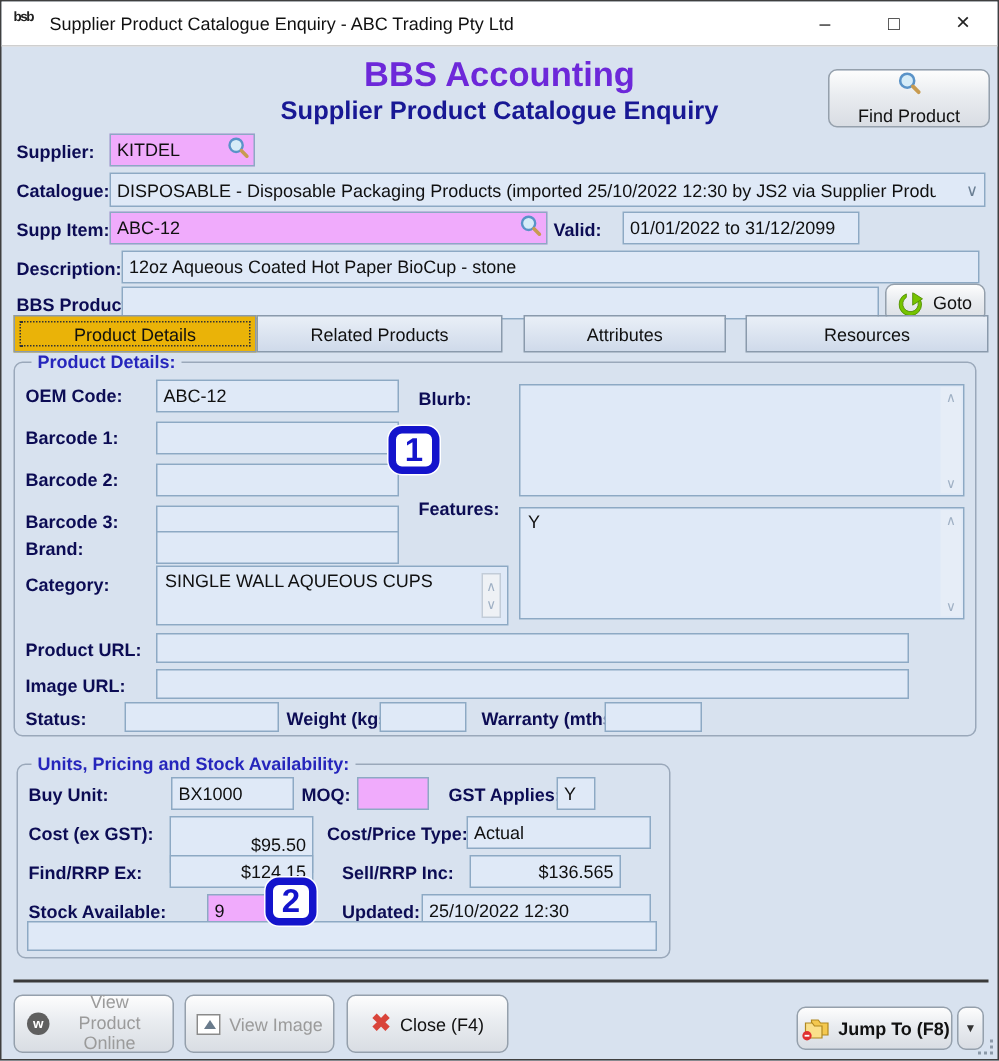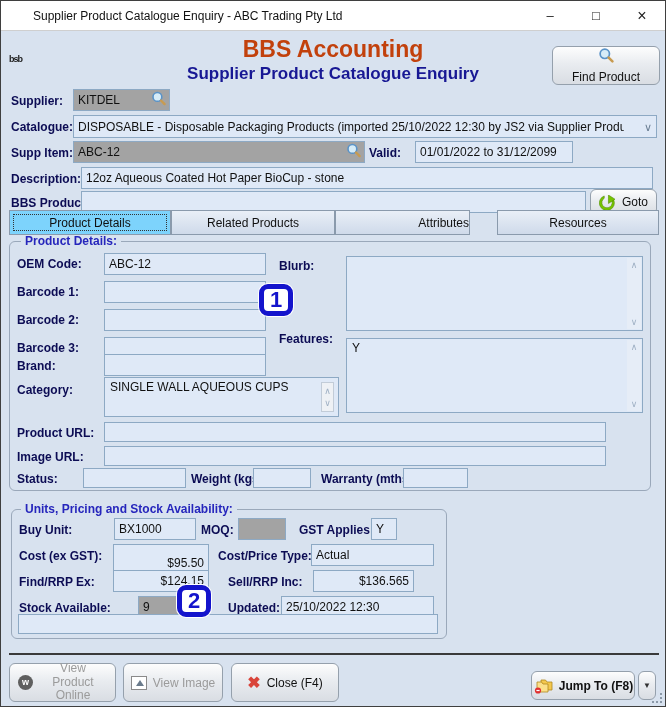--- a/index.html
+++ b/index.html
@@ -1,42 +1,42 @@
 <!DOCTYPE html>
 <html><head>
 <meta charset="utf-8">
 <style>
   html,body{margin:0;padding:0;background:#777;}
   *{box-sizing:border-box;font-family:"Liberation Sans",sans-serif;}
   .win{position:relative;width:666px;height:707px;background:#d8e2ef;border:1px solid #3f3f3f;overflow:hidden;}
   
   .titlebar{position:absolute;left:0;top:0;width:100%;height:30px;background:#ffffff;border-bottom:1px solid #cfcfcf;}
-  .app-icon{position:absolute;left:8px;top:6px;width:18px;height:18px;font-weight:bold;font-size:9px;line-height:9px;color:#222;letter-spacing:-1px;margin-top:48px;}
+  .app-icon{position:absolute;left:8px;top:6px;width:18px;height:18px;font-weight:bold;font-size:9px;line-height:9px;color:#222;letter-spacing:-1px;}
   .title-text{position:absolute;left:32px;top:8px;font-size:12px;color:#111;white-space:nowrap;}
   .winctl{position:absolute;top:0;width:46px;height:30px;text-align:center;line-height:30px;font-size:13px;color:#222;cursor:default;}
   .winctl.min{right:92px;} .winctl.max{right:46px;} .winctl.close{right:0;font-size:16px;}
   
-  .h1{position:absolute;left:0;top:35px;width:100%;text-align:center;font-size:23px;font-weight:bold;color:#c2410c;}
+  .h1{position:absolute;left:0;top:35px;width:100%;text-align:center;font-size:23px;font-weight:bold;color:#6d28d9;}
   .h2{position:absolute;left:0;top:63px;width:100%;text-align:center;font-size:17px;font-weight:bold;color:#181894;}
   .btn{background:linear-gradient(#fdfdfd,#e9ecf0 45%,#d9dde3);border:1px solid #95a0ac;border-radius:6px;display:flex;align-items:center;justify-content:center;gap:6px;font-size:12px;color:#111;}
   .btn.disabled{color:#9b9b9b;}
   #find-btn{position:absolute;left:551px;top:45px;width:108px;height:39px;font-size:12px;flex-direction:column;}
   
   .lbl{position:absolute;font-size:12px;font-weight:bold;color:#0c0c54;white-space:nowrap;}
   .fld{position:absolute;background:#dfe9f7;border:1px solid #8da9c4;font-size:12px;color:#101010;padding:0 4px;white-space:nowrap;overflow:hidden;display:flex;align-items:center;}
-  .fld.white{background:#a3a3a3;}
+  .fld.white{background:#f0abfc;}
   .fld.right{justify-content:flex-end;}
   .mag{position:absolute;right:2px;top:50%;transform:translateY(-50%);}
   .chev{position:absolute;right:4px;top:50%;transform:translateY(-50%);color:#6b7f94;font-size:11px;}
   .ta{position:absolute;background:#dfe9f7;border:1px solid #8da9c4;font-size:12px;color:#101010;padding:2px 18px 2px 5px;}
   .vscroll{position:absolute;right:1px;top:1px;bottom:1px;width:14px;background:#e6edf7;display:flex;flex-direction:column;justify-content:space-between;align-items:center;color:#9fb0c4;font-size:9px;padding:2px 0;}
   .vscroll.mini{display:flex;flex-direction:column;justify-content:center;gap:2px;background:#eef1f5;border:1px solid #c2ccd8;}
   
   .tab{position:absolute;top:209px;height:25px;border:1px solid #8a9aac;background:linear-gradient(#e9eff7,#cfdaea);display:flex;align-items:center;justify-content:center;font-size:12px;color:#101010;}
-  .tab.active{background:#7dd3fc;z-index:2;}
+  .tab.active{background:#eab308;z-index:2;}
   .tab.active .focusrect{position:absolute;left:3px;top:3px;right:3px;bottom:3px;border:1px dotted #333;}
   
   .gb{position:absolute;border:1px solid #9aa8ba;border-radius:6px;}
   .gb-legend{position:absolute;font-size:12px;font-weight:bold;color:#2626bc;background:#d8e2ef;padding:0 4px;white-space:nowrap;}
   
   .marker{position:absolute;width:34px;height:32px;background:#fff;border:5px solid #1414cc;border-radius:9px;color:#1414cc;font-weight:bold;font-size:22px;display:flex;align-items:center;justify-content:center;box-shadow:0 0 0 1px #fff;}
   
   .divider{position:absolute;left:8px;top:652px;width:650px;height:0;border-top:2px solid #3a3a3a;}
   .fbtn{position:absolute;top:662px;height:39px;}
   .globe{display:inline-flex;width:15px;height:15px;border-radius:50%;background:#5f5f5f;color:#fff;font-size:9px;font-weight:bold;align-items:center;justify-content:center;}
@@ -118,21 +118,21 @@
     <span>Goto</span>
   </div>
 
   <div class="tab active" style="left:8px;width:162px;">
     <span class="focusrect"></span>
     <span>Product Details</span>
   </div>
   <div class="tab" style="left:170px;width:164px;">
     <span>Related Products</span>
   </div>
-  <div class="tab" style="left:334px;width:135px;justify-content:flex-end;">
+  <div class="tab" style="left:348px;width:135px;">
     <span>Attributes</span>
   </div>
   <div class="tab" style="left:496px;width:162px;">
     <span>Resources</span>
   </div>
 
   <div class="gb" style="left:8px;top:240px;width:642px;height:250px;"></div>
   <span class="gb-legend" style="left:20px;top:233px;">Product Details:</span>
 
   <span class="lbl" style="left:16px;top:256px;">OEM Code:</span>

